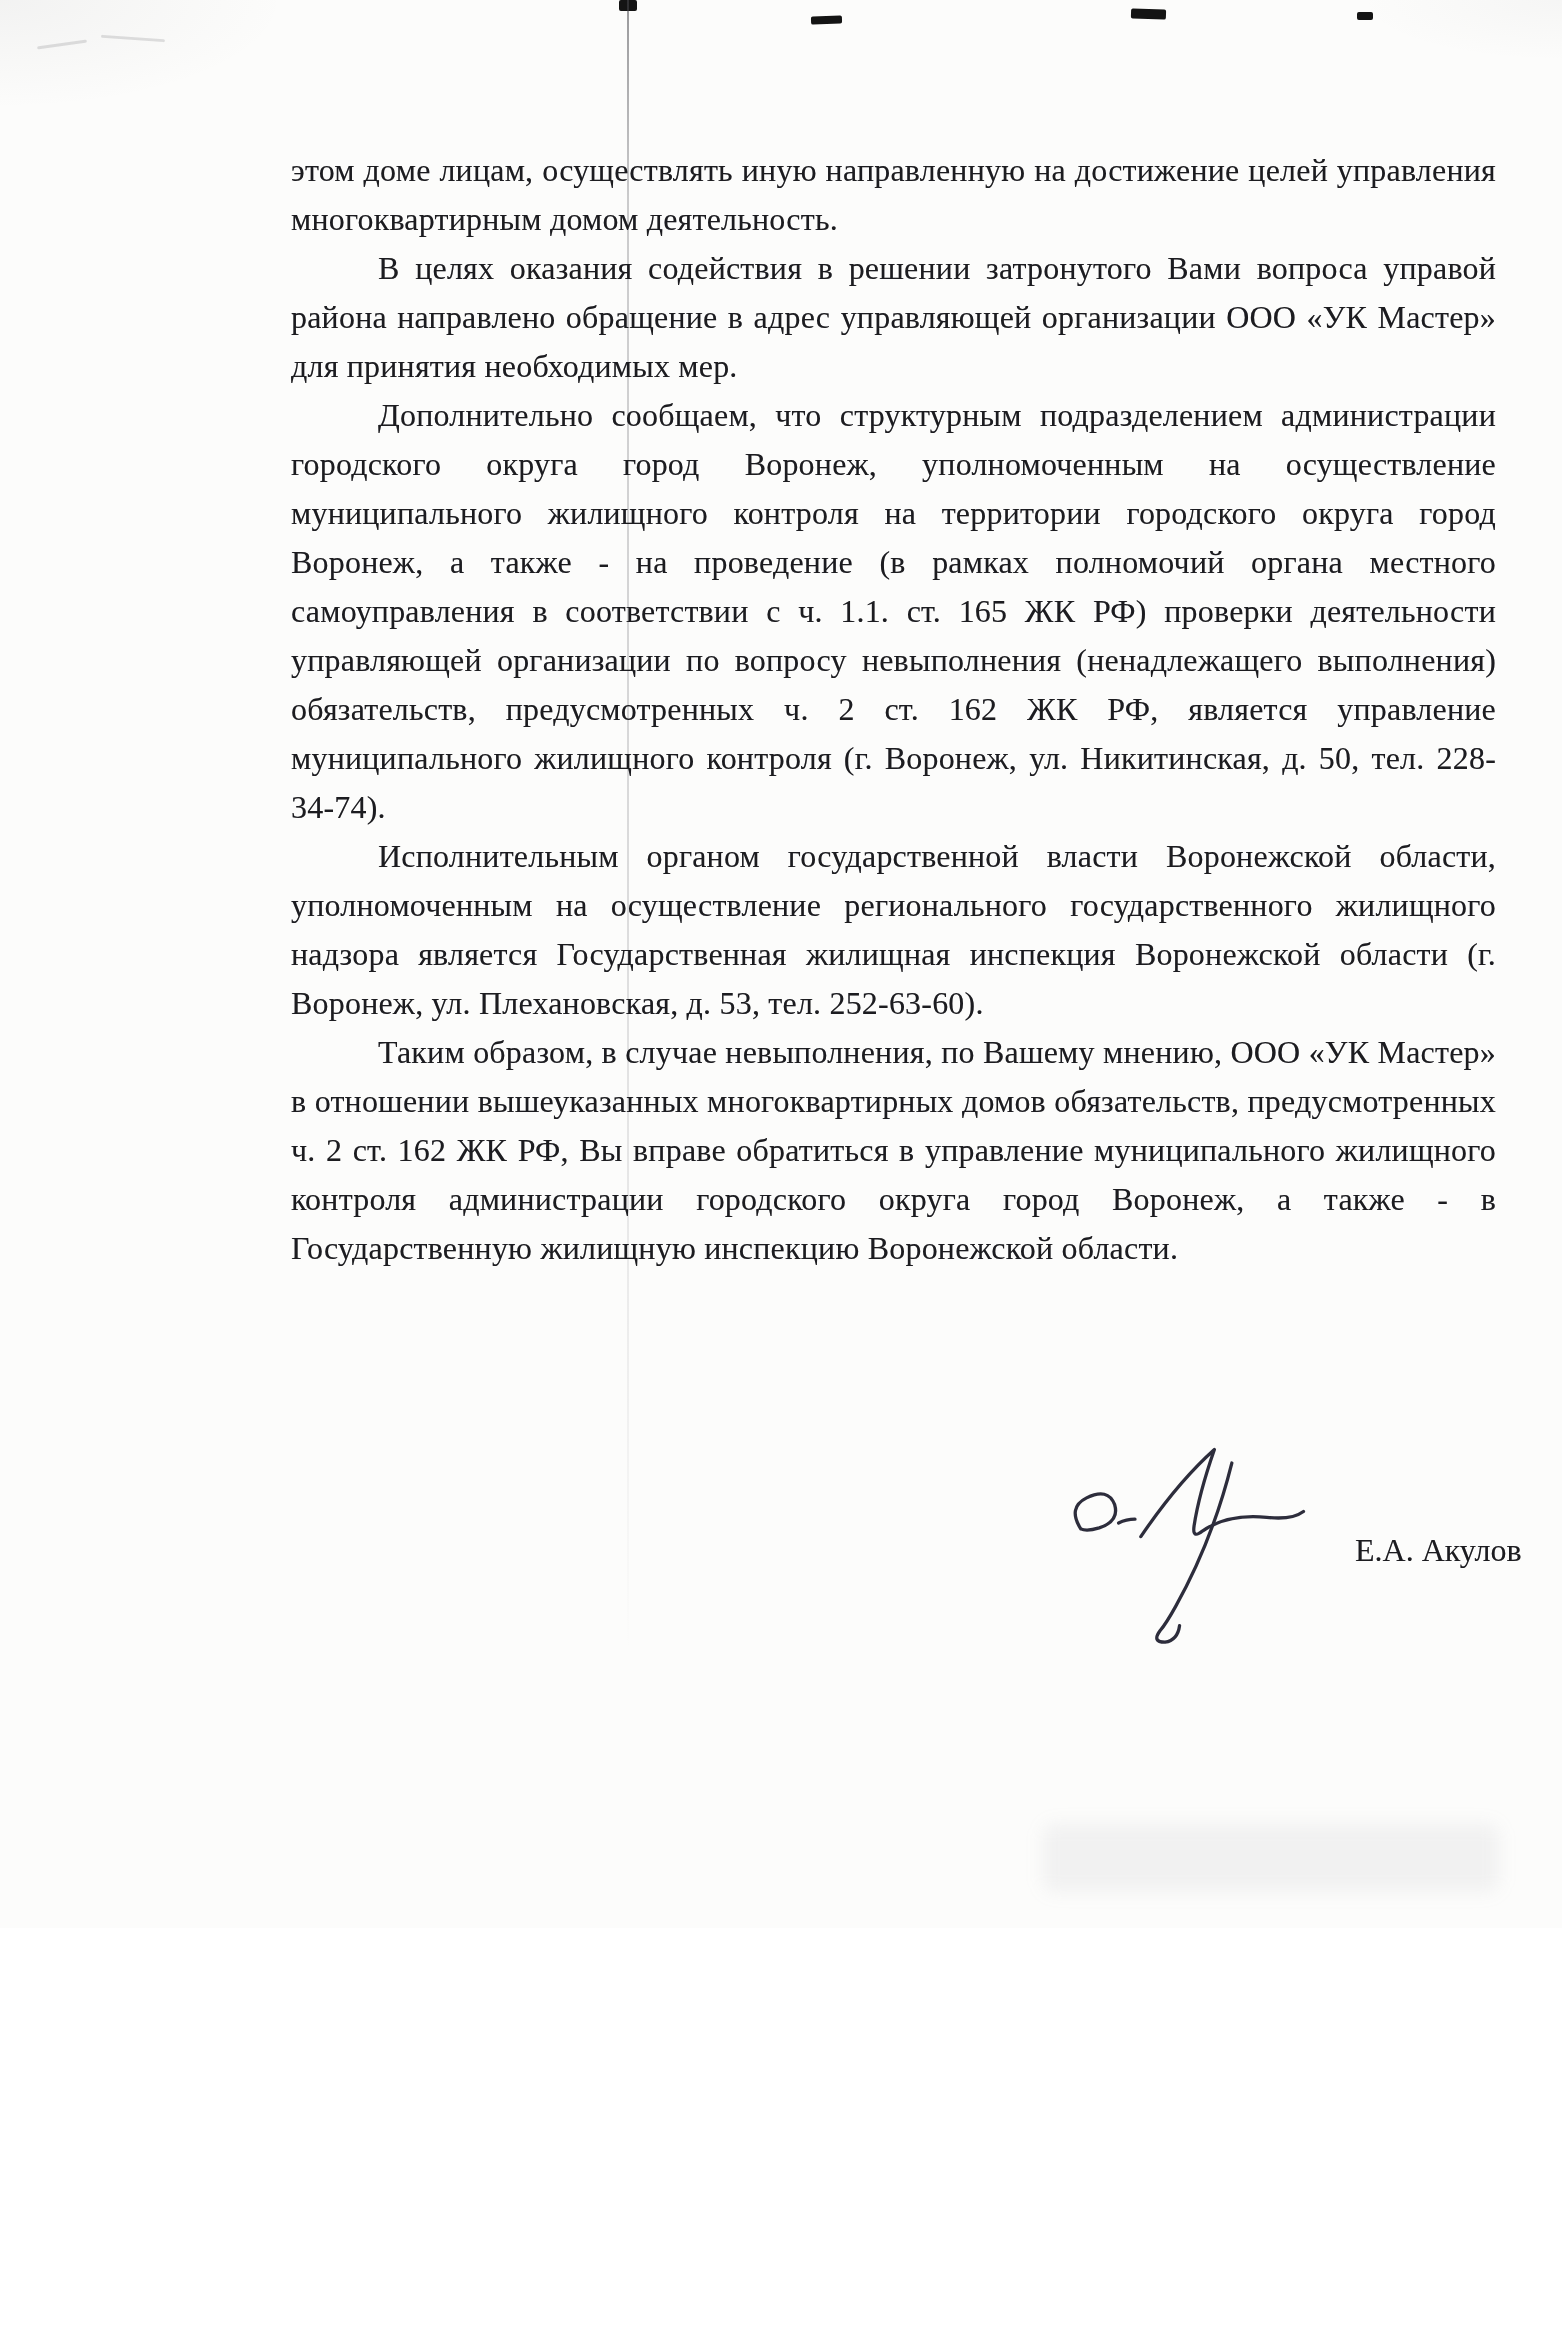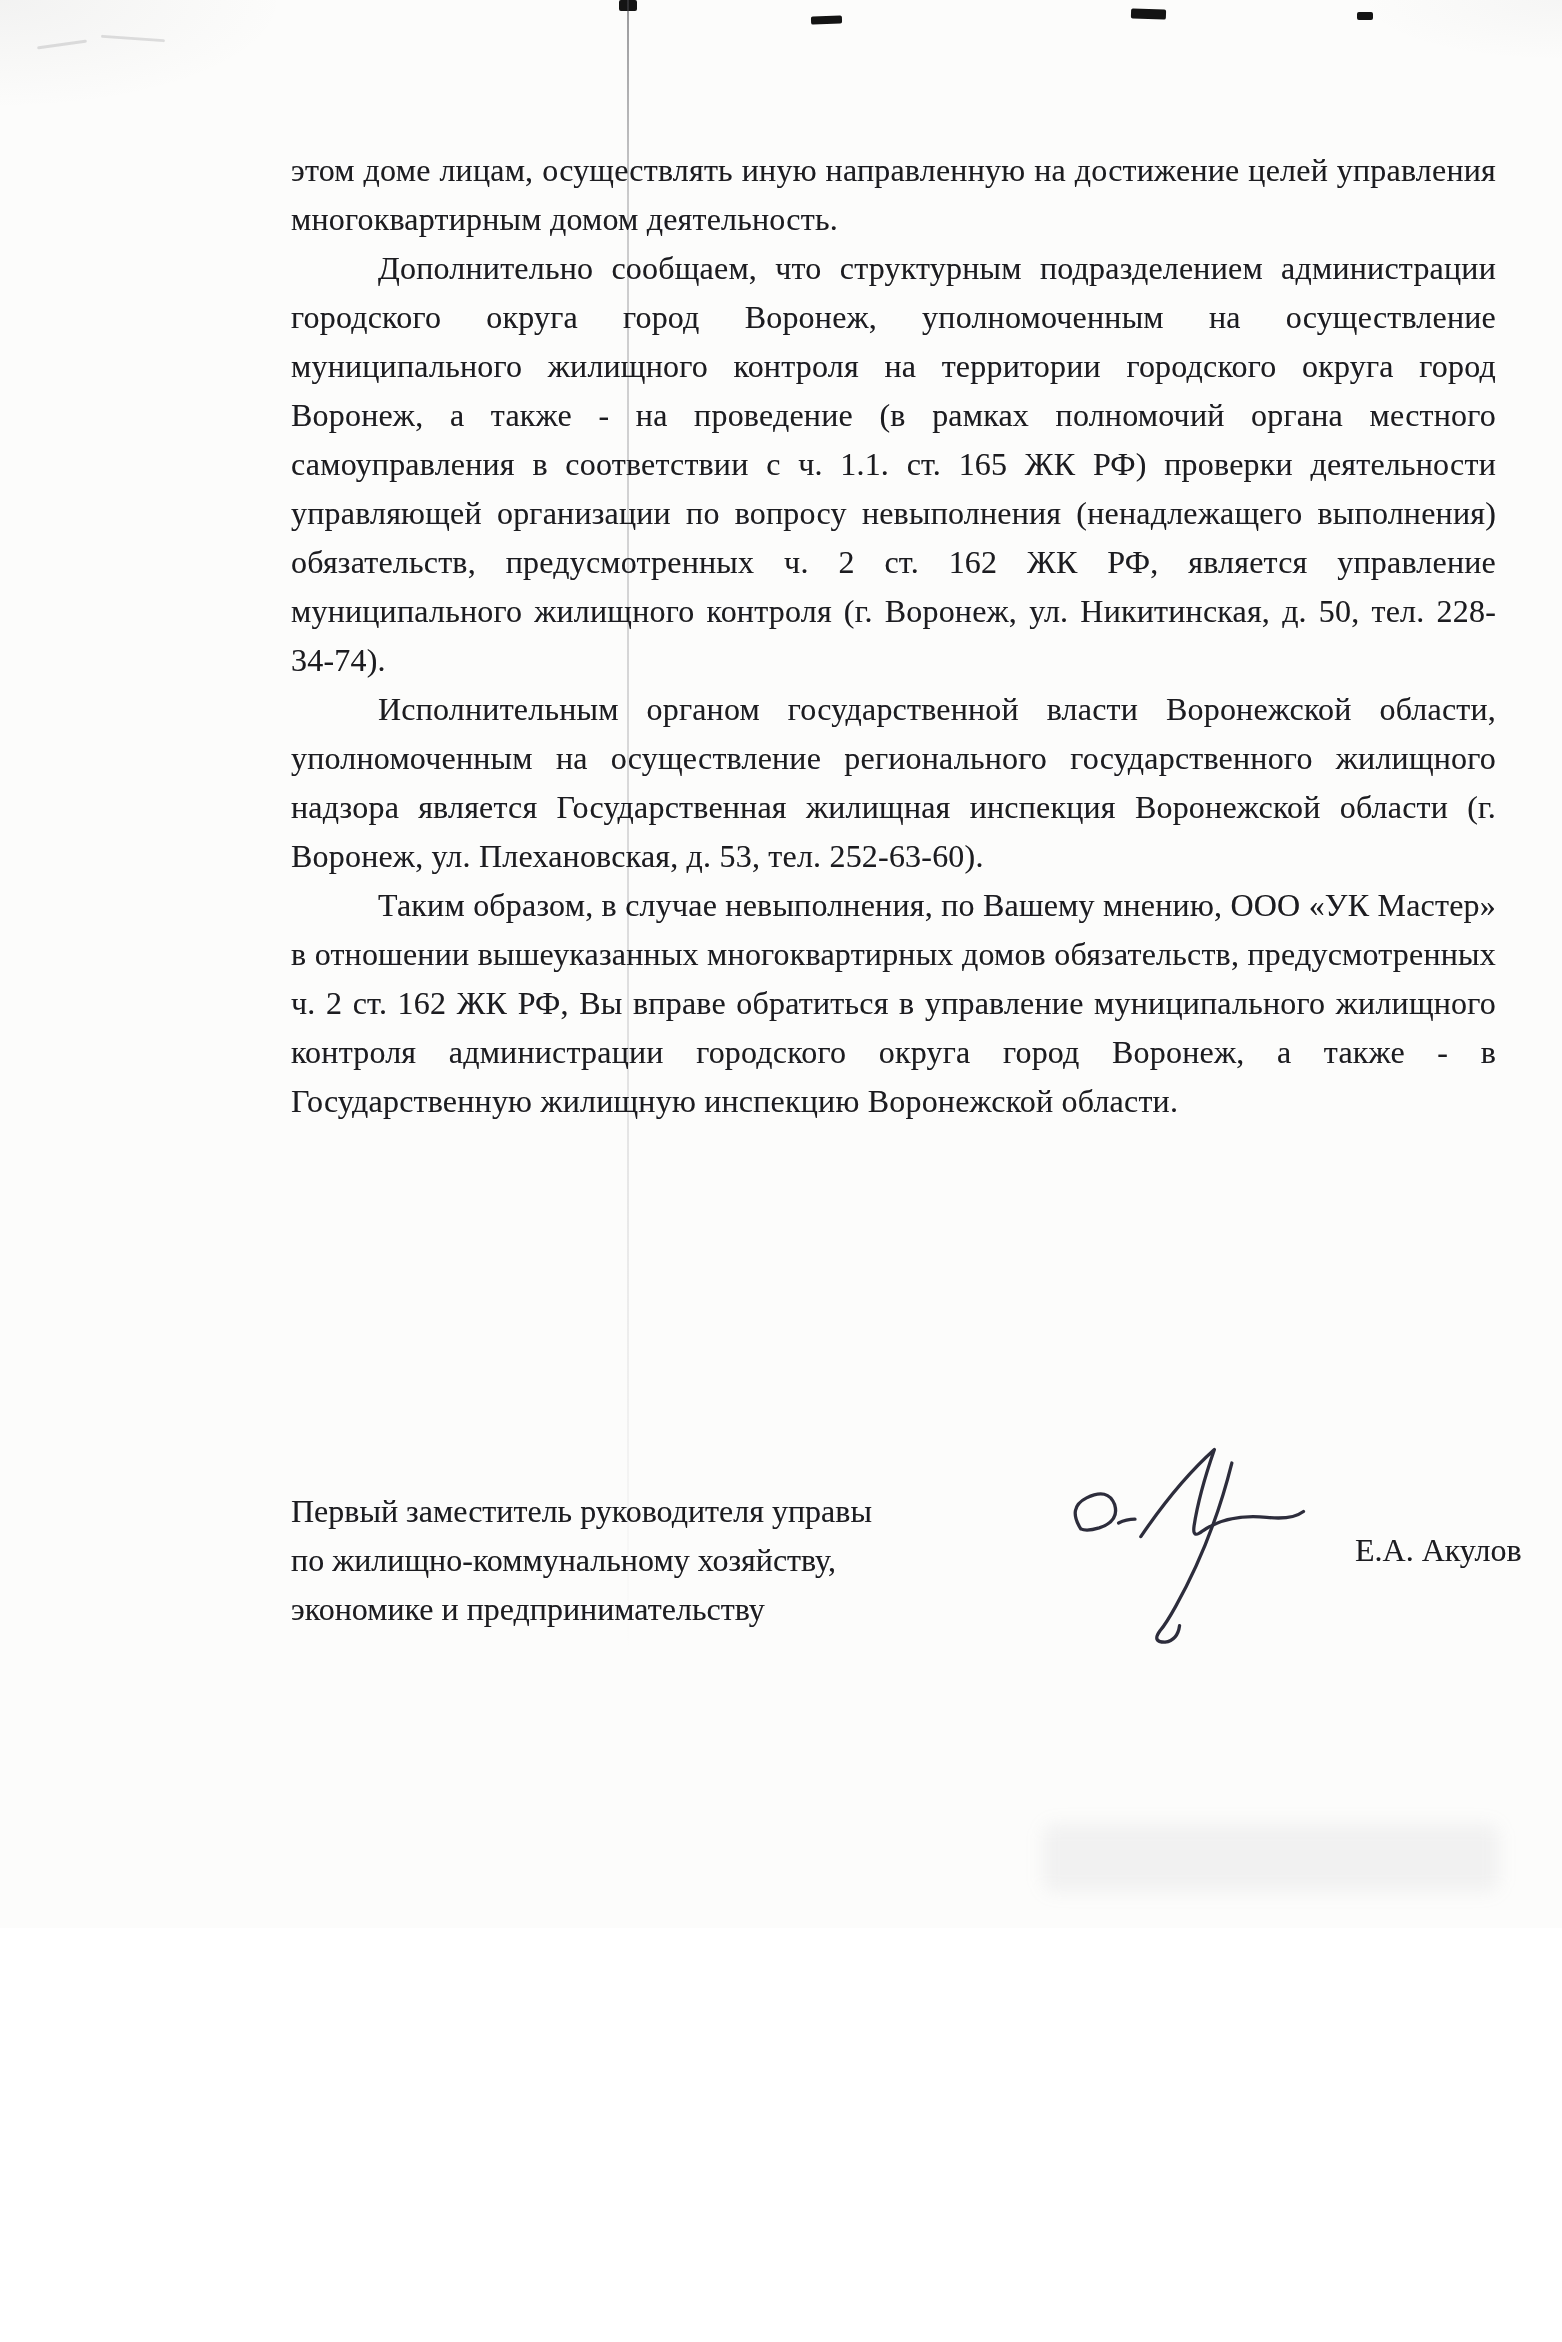--- a/index.html
+++ b/index.html
@@ -111,30 +111,26 @@
   <div class="artifact a2"></div>
   <div class="artifact a3"></div>
   <div class="artifact a4"></div>
   <div class="pencil p1"></div>
   <div class="pencil p2"></div>
   <div class="fold-line"></div>
   <div class="bleed"></div>
 
   <div class="body-text">
     <p class="para first">этом доме лицам, осуществлять иную направленную на достижение целей управления многоквартирным домом деятельность.</p>
+    <p class="para">В целях оказания содействия в решении затронутого Вами вопроса управой района направлено обращение в адрес управляющей организации ООО «УК Мастер» для принятия необходимых мер.</p>
     <p class="para">Дополнительно сообщаем, что структурным подразделением администрации городского округа город Воронеж, уполномоченным на осуществление муниципального жилищного контроля на территории городского округа город Воронеж, а также - на проведение (в рамках полномочий органа местного самоуправления в соответствии с ч. 1.1. ст. 165 ЖК РФ) проверки деятельности управляющей организации по вопросу невыполнения (ненадлежащего выполнения) обязательств, предусмотренных ч. 2 ст. 162 ЖК РФ, является управление муниципального жилищного контроля (г. Воронеж, ул. Никитинская, д. 50, тел. 228-34-74).</p>
     <p class="para">Исполнительным органом государственной власти Воронежской области, уполномоченным на осуществление регионального государственного жилищного надзора является Государственная жилищная инспекция Воронежской области (г. Воронеж, ул. Плехановская, д. 53, тел. 252-63-60).</p>
     <p class="para">Таким образом, в случае невыполнения, по Вашему мнению, ООО «УК Мастер» в отношении вышеуказанных многоквартирных домов обязательств, предусмотренных ч. 2 ст. 162 ЖК РФ, Вы вправе обратиться в управление муниципального жилищного контроля администрации городского округа город Воронеж, а также - в Государственную жилищную инспекцию Воронежской области.</p>
   </div>
 
-  <div class="signoff-position">
-    <div>Первый заместитель руководителя управы</div>
-    <div>по жилищно-коммунальному хозяйству,</div>
-    <div>экономике и предпринимательству</div>
-  </div>
 
   <svg class="signature-svg" width="262" height="213" viewBox="0 0 270 220">
     <g fill="none" stroke="#2d2d3c" stroke-width="3.4" stroke-linecap="round" stroke-linejoin="round">
       <path d="M16 98 Q2 76 22 66 Q44 55 51 73 Q56 90 35 97 Q22 101 16 98"></path>
       <path d="M55 92 Q63 88 72 88"></path>
       <path d="M78 106 Q116 50 154 16 Q138 62 133 95 Q131 109 142 100 Q168 82 208 86 Q234 89 246 80"></path>
       <path d="M172 30 Q152 110 114 178 Q104 196 98 203 Q89 215 103 215 Q116 213 118 198"></path>
     </g>
   </svg>
 

